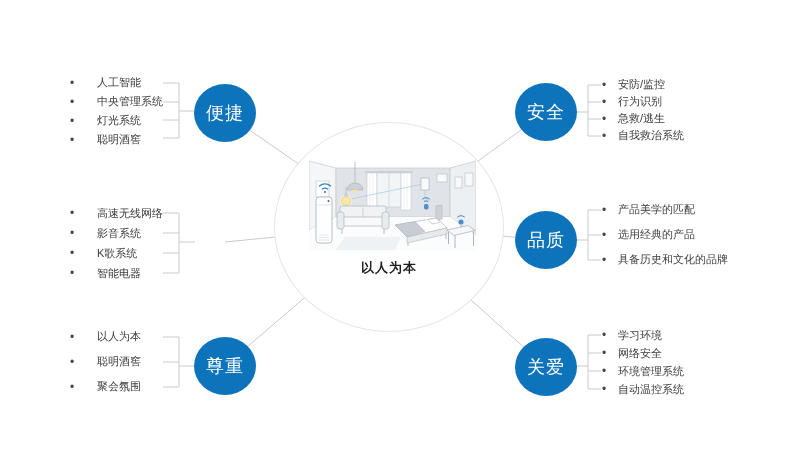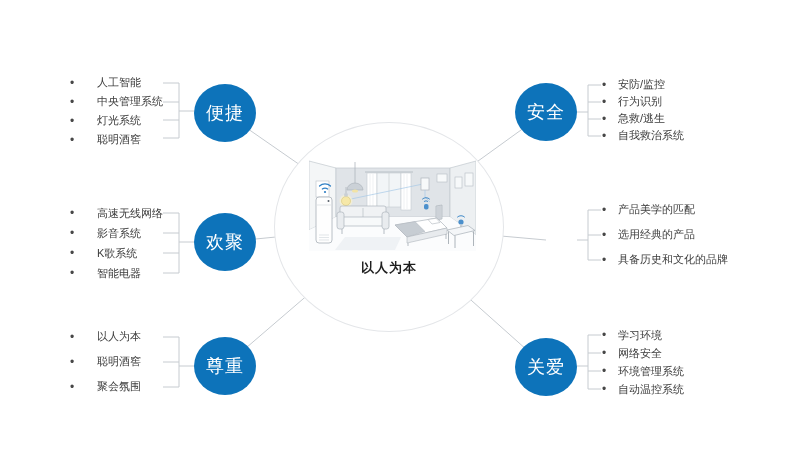--- a/index.html
+++ b/index.html
@@ -157,29 +157,29 @@
         <line x1="164.5" y1="74.5" x2="164.5" y2="89" stroke="#9AA2AA" stroke-width="0.8"></line>
         <line x1="146" y1="78.5" x2="146" y2="91" stroke="#9AA2AA" stroke-width="0.8"></line>
       </g>
     </svg>
     <div class="caption">以人为本</div>
   </div>
 
   <div class="node" style="left:194px;top:84px">
       <span>便捷</span>
     </div>
-  <div class="node" style="left:194px;top:213px">
-      <span>欢聚</span>
-    </div>
   <div class="node" style="left:194px;top:337px">
       <span>尊重</span>
     </div>
   <div class="node" style="left:515px;top:83px">
       <span>安全</span>
     </div>
+  <div class="node" style="left:515px;top:211px">
+      <span>品质</span>
+    </div>
   <div class="node" style="left:515px;top:338px">
       <span>关爱</span>
     </div>
 
   <ul class="ilist left" style="left:64px;top:73px;--ih:19px">
     <li>
         <span class="dot">•</span>
         <span class="txt">人工智能</span>
       </li>
     <li>

